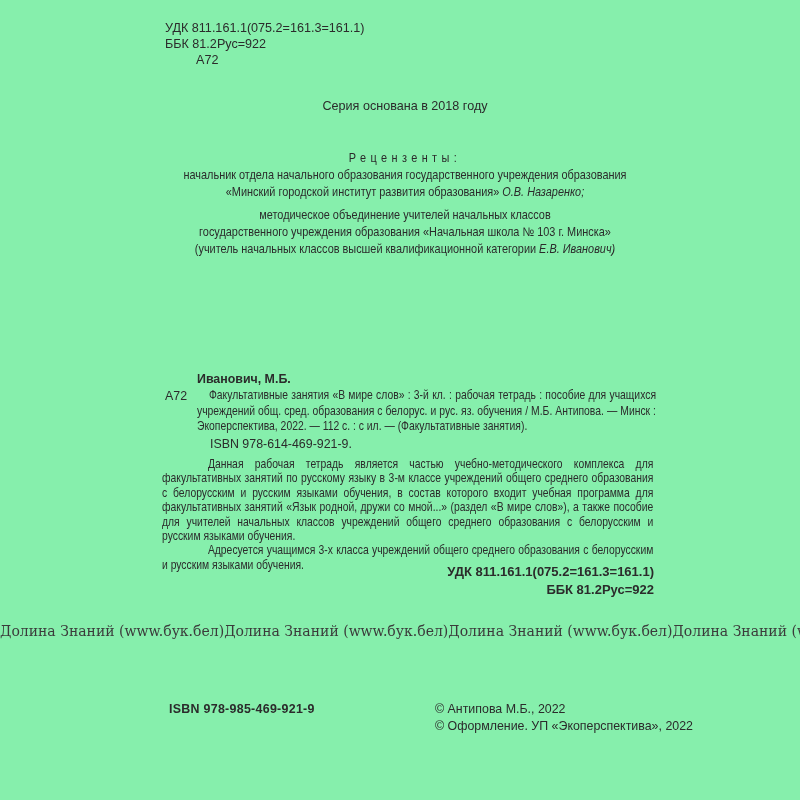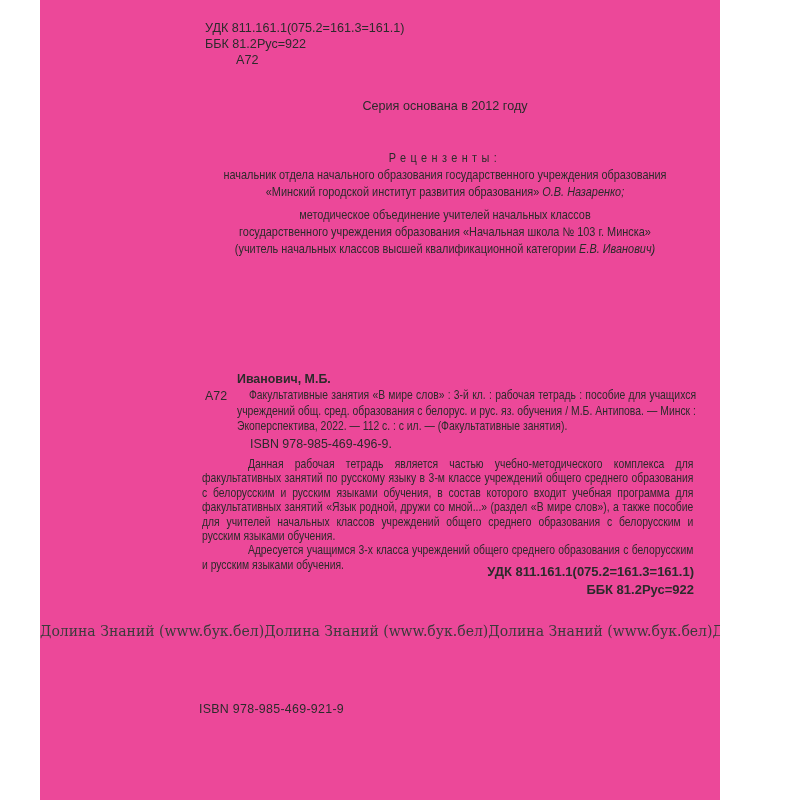--- a/index.html
+++ b/index.html
@@ -2,27 +2,26 @@
 <html lang="ru"><head>
 <meta charset="utf-8">
 <style>
   html, body {
     margin: 0;
     padding: 0;
     background: #ffffff;
   }
   .page {
     position: relative;
-    width: 680px;
+    width: 800px;
     height: 800px;
-    background: #ec4899;
+    background: #86efac;
     font-family: "Liberation Sans", sans-serif;
     color: #2b2b2b;
     overflow: hidden;
-    margin-left: 40px;
   }
 
   
   .top-codes {
     position: absolute;
     left: 165px;
     top: 20px;
     font-size: 12.6px;
     line-height: 16px;
     white-space: nowrap;
@@ -134,23 +133,23 @@
     justify-content: space-evenly;
     font-family: "DejaVu Serif", serif;
     font-size: 14px;
     color: #3b3b3b;
     white-space: nowrap;
   }
 
   
   .footer-isbn {
     position: absolute;
-    left: 159px;
+    left: 169px;
     top: 702px;
-    font-weight: normal;
+    font-weight: bold;
     font-size: 12.4px;
     letter-spacing: 0.3px;
     white-space: nowrap;
   }
   .footer-copyright {
     position: absolute;
     left: 435px;
     top: 701px;
     font-size: 12.4px;
     line-height: 17px;
@@ -161,49 +160,53 @@
 <body>
 
 <div class="page">
 
   <div class="top-codes">
     <div>УДК 811.161.1(075.2=161.3=161.1)</div>
     <div>ББК 81.2Рус=922</div>
     <div class="sign">А72</div>
   </div>
 
-  <div class="series-note">Серия основана в 2012 году</div>
+  <div class="series-note">Серия основана в 2018 году</div>
 
   <div class="reviewers">
     <div class="line heading">Рецензенты:</div>
     <div class="line">начальник отдела начального образования государственного учреждения образования</div>
     <div class="line"><span>«Минский городской институт развития образования» </span><span class="person-name">О.В. Назаренко;</span></div>
     <div class="para-gap"></div>
     <div class="line">методическое объединение учителей начальных классов</div>
     <div class="line">государственного учреждения образования «Начальная школа № 103 г. Минска»</div>
     <div class="line"><span>(учитель начальных классов высшей квалификационной категории </span><span class="person-name">Е.В. Иванович)</span></div>
   </div>
 
   <div class="catalog-author">Иванович, М.Б.</div>
   <div class="catalog-sign">А72</div>
   <div class="catalog-card">Факультативные занятия «В мире слов» : 3-й кл. : рабочая тетрадь : пособие для учащихся учреждений общ. сред. образования с белорус. и рус. яз. обучения / М.Б. Антипова. — Минск : Экоперспектива, 2022. — 112 с. : с ил. — (Факультативные занятия).</div>
-  <div class="isbn-note">ISBN 978-985-469-496-9.</div>
+  <div class="isbn-note">ISBN 978-614-469-921-9.</div>
 
   <div class="annotation">
     <p>Данная рабочая тетрадь является частью учебно-методического комплекса для факультативных занятий по русскому языку в 3-м классе учреждений общего среднего образования с белорусским и русским языками обучения, в состав которого входит учебная программа для факультативных занятий «Язык родной, дружи со мной...» (раздел «В мире слов»), а также пособие для учителей начальных классов учреждений общего среднего образования с белорусским и русским языками обучения.</p>
     <p>Адресуется учащимся 3-х класса учреждений общего среднего образования с белорусским и русским языками обучения.</p>
   </div>
 
   <div class="bottom-codes">
     <div>УДК 811.161.1(075.2=161.3=161.1)</div>
     <div>ББК 81.2Рус=922</div>
   </div>
 
   <div class="watermarks">
     <span>Долина Знаний (www.бук.бел)</span>
     <span>Долина Знаний (www.бук.бел)</span>
     <span>Долина Знаний (www.бук.бел)</span>
     <span>Долина Знаний (www.бук.бел)</span>
   </div>
 
   <div class="footer-isbn">ISBN 978-985-469-921-9</div>
+  <div class="footer-copyright">
+    <div>© Антипова М.Б., 2022</div>
+    <div>© Оформление. УП «Экоперспектива», 2022</div>
+  </div>
 
 </div>
 
 </body></html>

